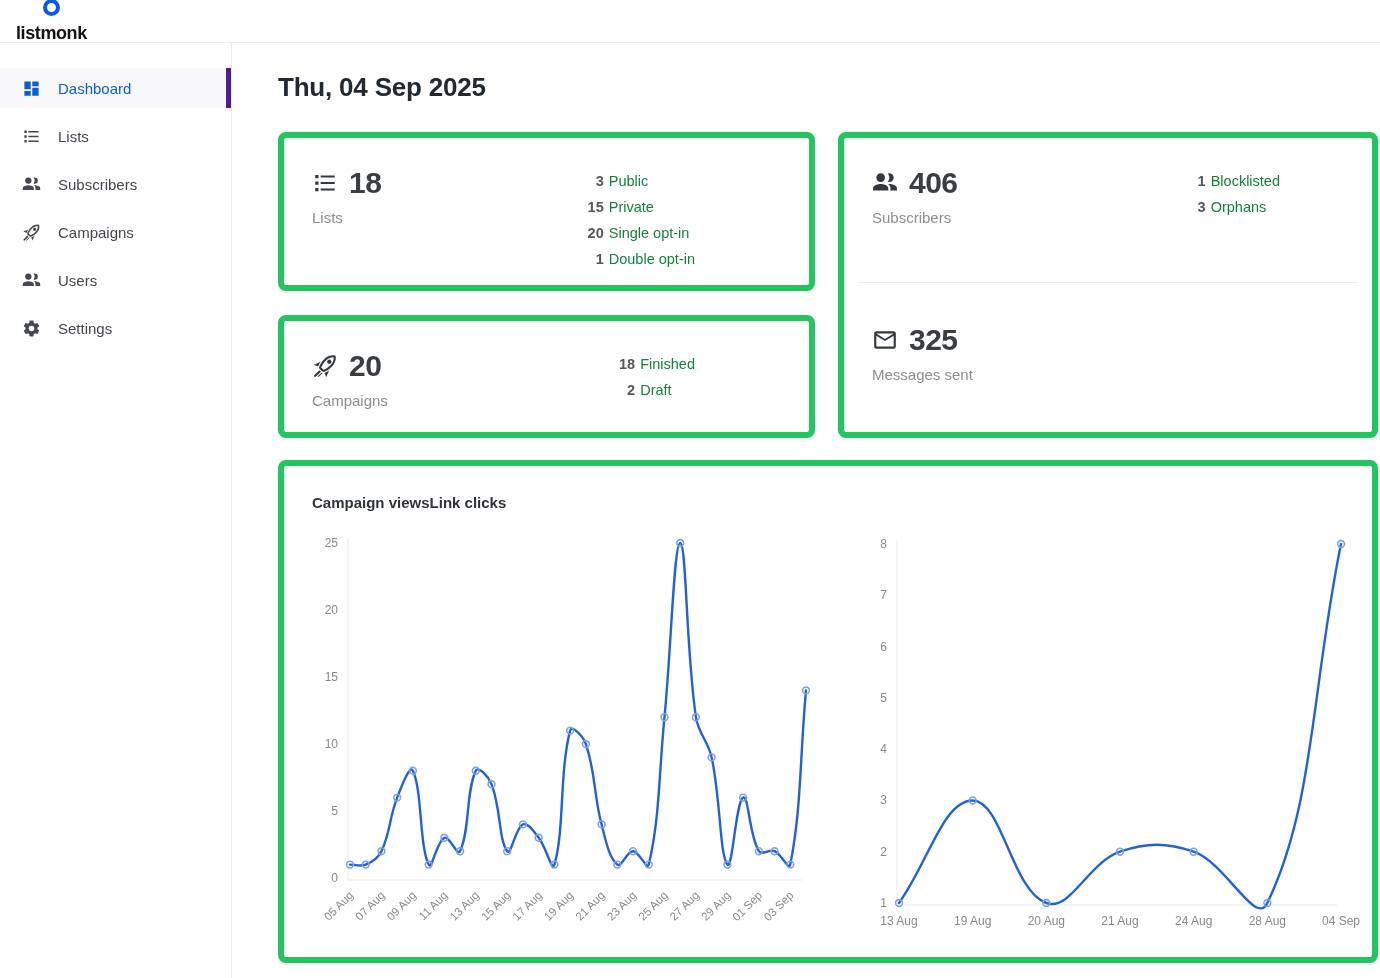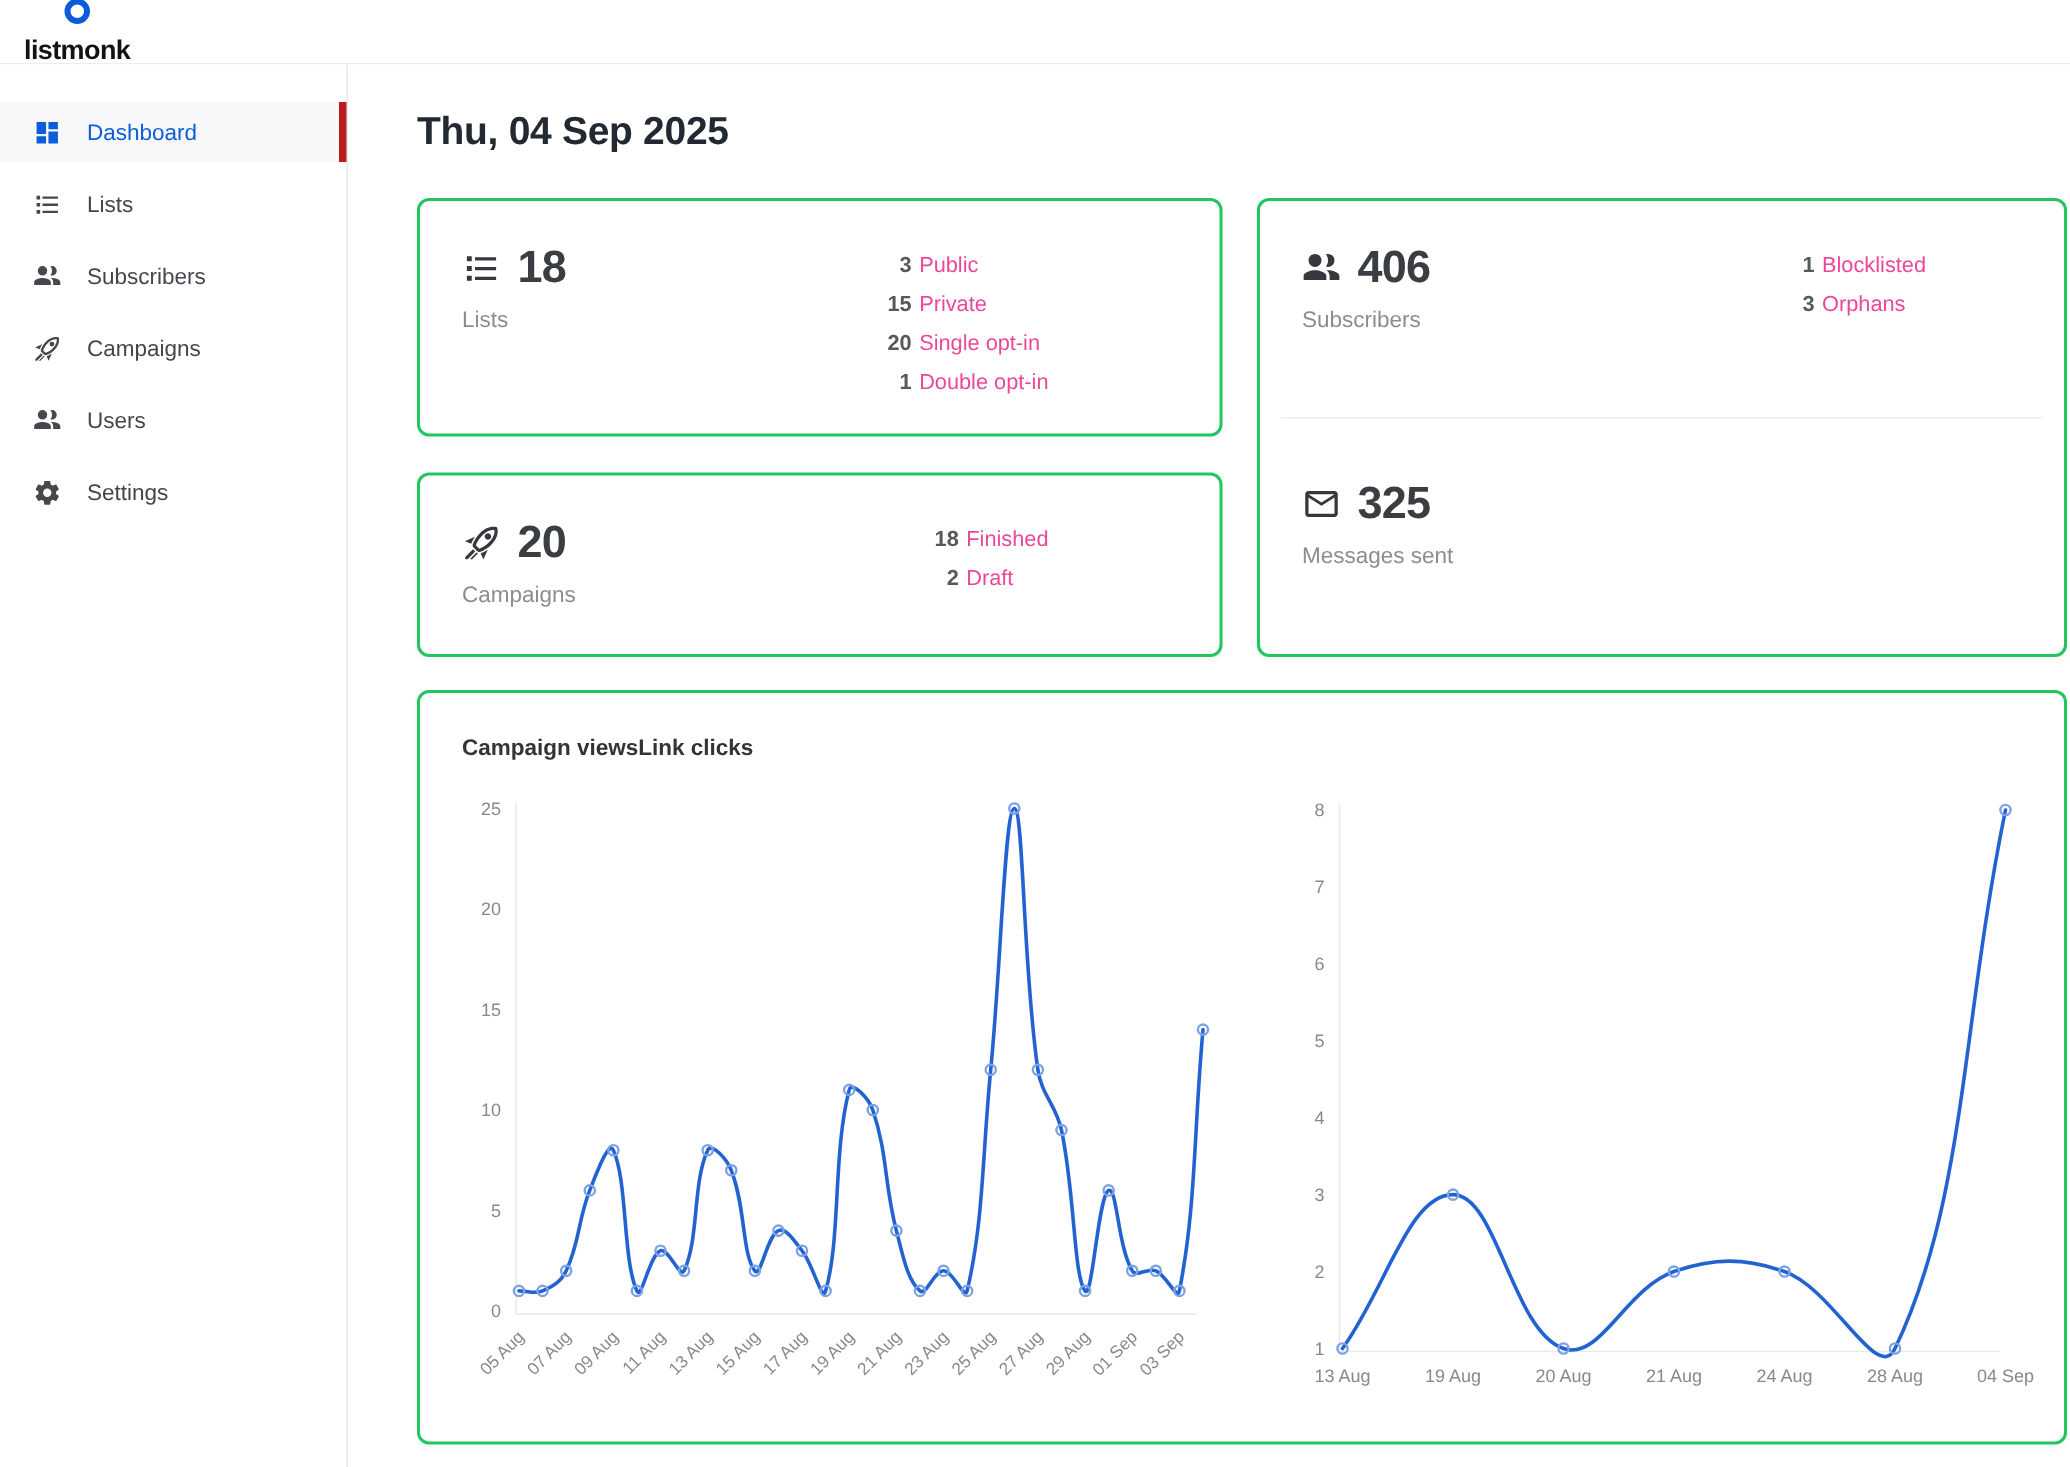--- a/index.html
+++ b/index.html
@@ -13,48 +13,48 @@
   .logo-ring { width:17px; height:17px; border-radius:50%; border:4.5px solid #0b5bdd; background:#fff; }
   .logo-text { font-size:18px; font-weight:700; color:#121315; letter-spacing:-0.4px; }
 
   
   .sidebar { position:absolute; top:43px; left:0; bottom:0; width:232px; background:#fff;
     border-right:1px solid #e9e9ec; padding-top:25px; }
   .side-item { height:40px; display:flex; align-items:center; gap:17px; padding-left:22px;
     font-size:15px; color:#43474c; margin-bottom:8px; cursor:pointer; }
   .side-item .sicon { width:19px; height:19px; display:inline-flex; color:#45494e; flex:none; }
   .side-item svg { width:100%; height:100%; fill:currentColor; }
-  .side-item.active { background:#f8f8fa; color:#0b5ed7; border-right:5px solid #b91c1c; }
+  .side-item.active { background:#f8f8fa; color:#0b5ed7; border-right:5px solid #4c1d95; }
   .side-item.active .sicon { color:#0b5ed7; }
 
   
   .main { position:absolute; left:233px; top:43px; right:0; bottom:0; background:#fff;
     padding:29px 0 0 45px; }
   .page-title { font-size:26px; font-weight:700; color:#222933; letter-spacing:-0.2px; }
 
   .cards-row { display:flex; margin-top:29px; }
   .col-left { width:537px; display:flex; flex-direction:column; }
-  .card { background:#fff; border:2px solid #22c55e; border-radius:8px;
+  .card { background:#fff; border:6px solid #22c55e; border-radius:8px;
     box-shadow:0 2px 5px rgba(40,40,60,0.04); }
   .card-lists { height:159px; margin-bottom:24px; padding:28px 28px; display:flex; justify-content:space-between; }
   .card-campaigns { height:123px; padding:28px 28px; display:flex; justify-content:space-between; }
   .card-right { width:540px; height:306px; margin-left:23px; padding:0; }
   .card-right .sect { padding:28px 28px; height:144px; display:flex; justify-content:space-between; }
   .divider { border-top:1px solid #ededef; margin:0 14px; }
 
   .stat-top { display:flex; align-items:center; gap:11px; }
   .stat-icon { width:26px; height:26px; color:#35383c; flex:none; }
   .stat-icon svg { width:100%; height:100%; fill:currentColor; }
   .stat-value { font-size:30px; font-weight:700; color:#3a3d42; letter-spacing:-0.5px; }
   .stat-label { font-size:15px; color:#8b8d90; margin-top:9px; }
 
   .breakdown { margin-right:86px; margin-top:2px; }
   .bk-row { line-height:26px; font-size:14.5px; white-space:nowrap; }
   .bk-num { display:inline-block; min-width:22px; text-align:right; font-weight:700; color:#55585c; }
-  .bk-label { color:#ec4899; margin-left:5px; }
+  .bk-label { color:#15803d; margin-left:5px; }
   .card-right .breakdown { margin-right:64px; }
 
   
   .chart-card { width:1100px; height:503px; margin-top:22px; padding:28px 30px 0 28px; }
   .chart-titles { display:flex; justify-content:flex-start; font-size:15px; font-weight:700; color:#31353a; }
   .charts { position:relative; height:445px; margin-top:4px; }
   .charts svg { position:absolute; top:8px; overflow:visible; }
   #chart1 { left:0px; }
   #chart2 { left:551px; }
   svg text { font-family:"Liberation Sans", sans-serif; fill:#87898d; }

